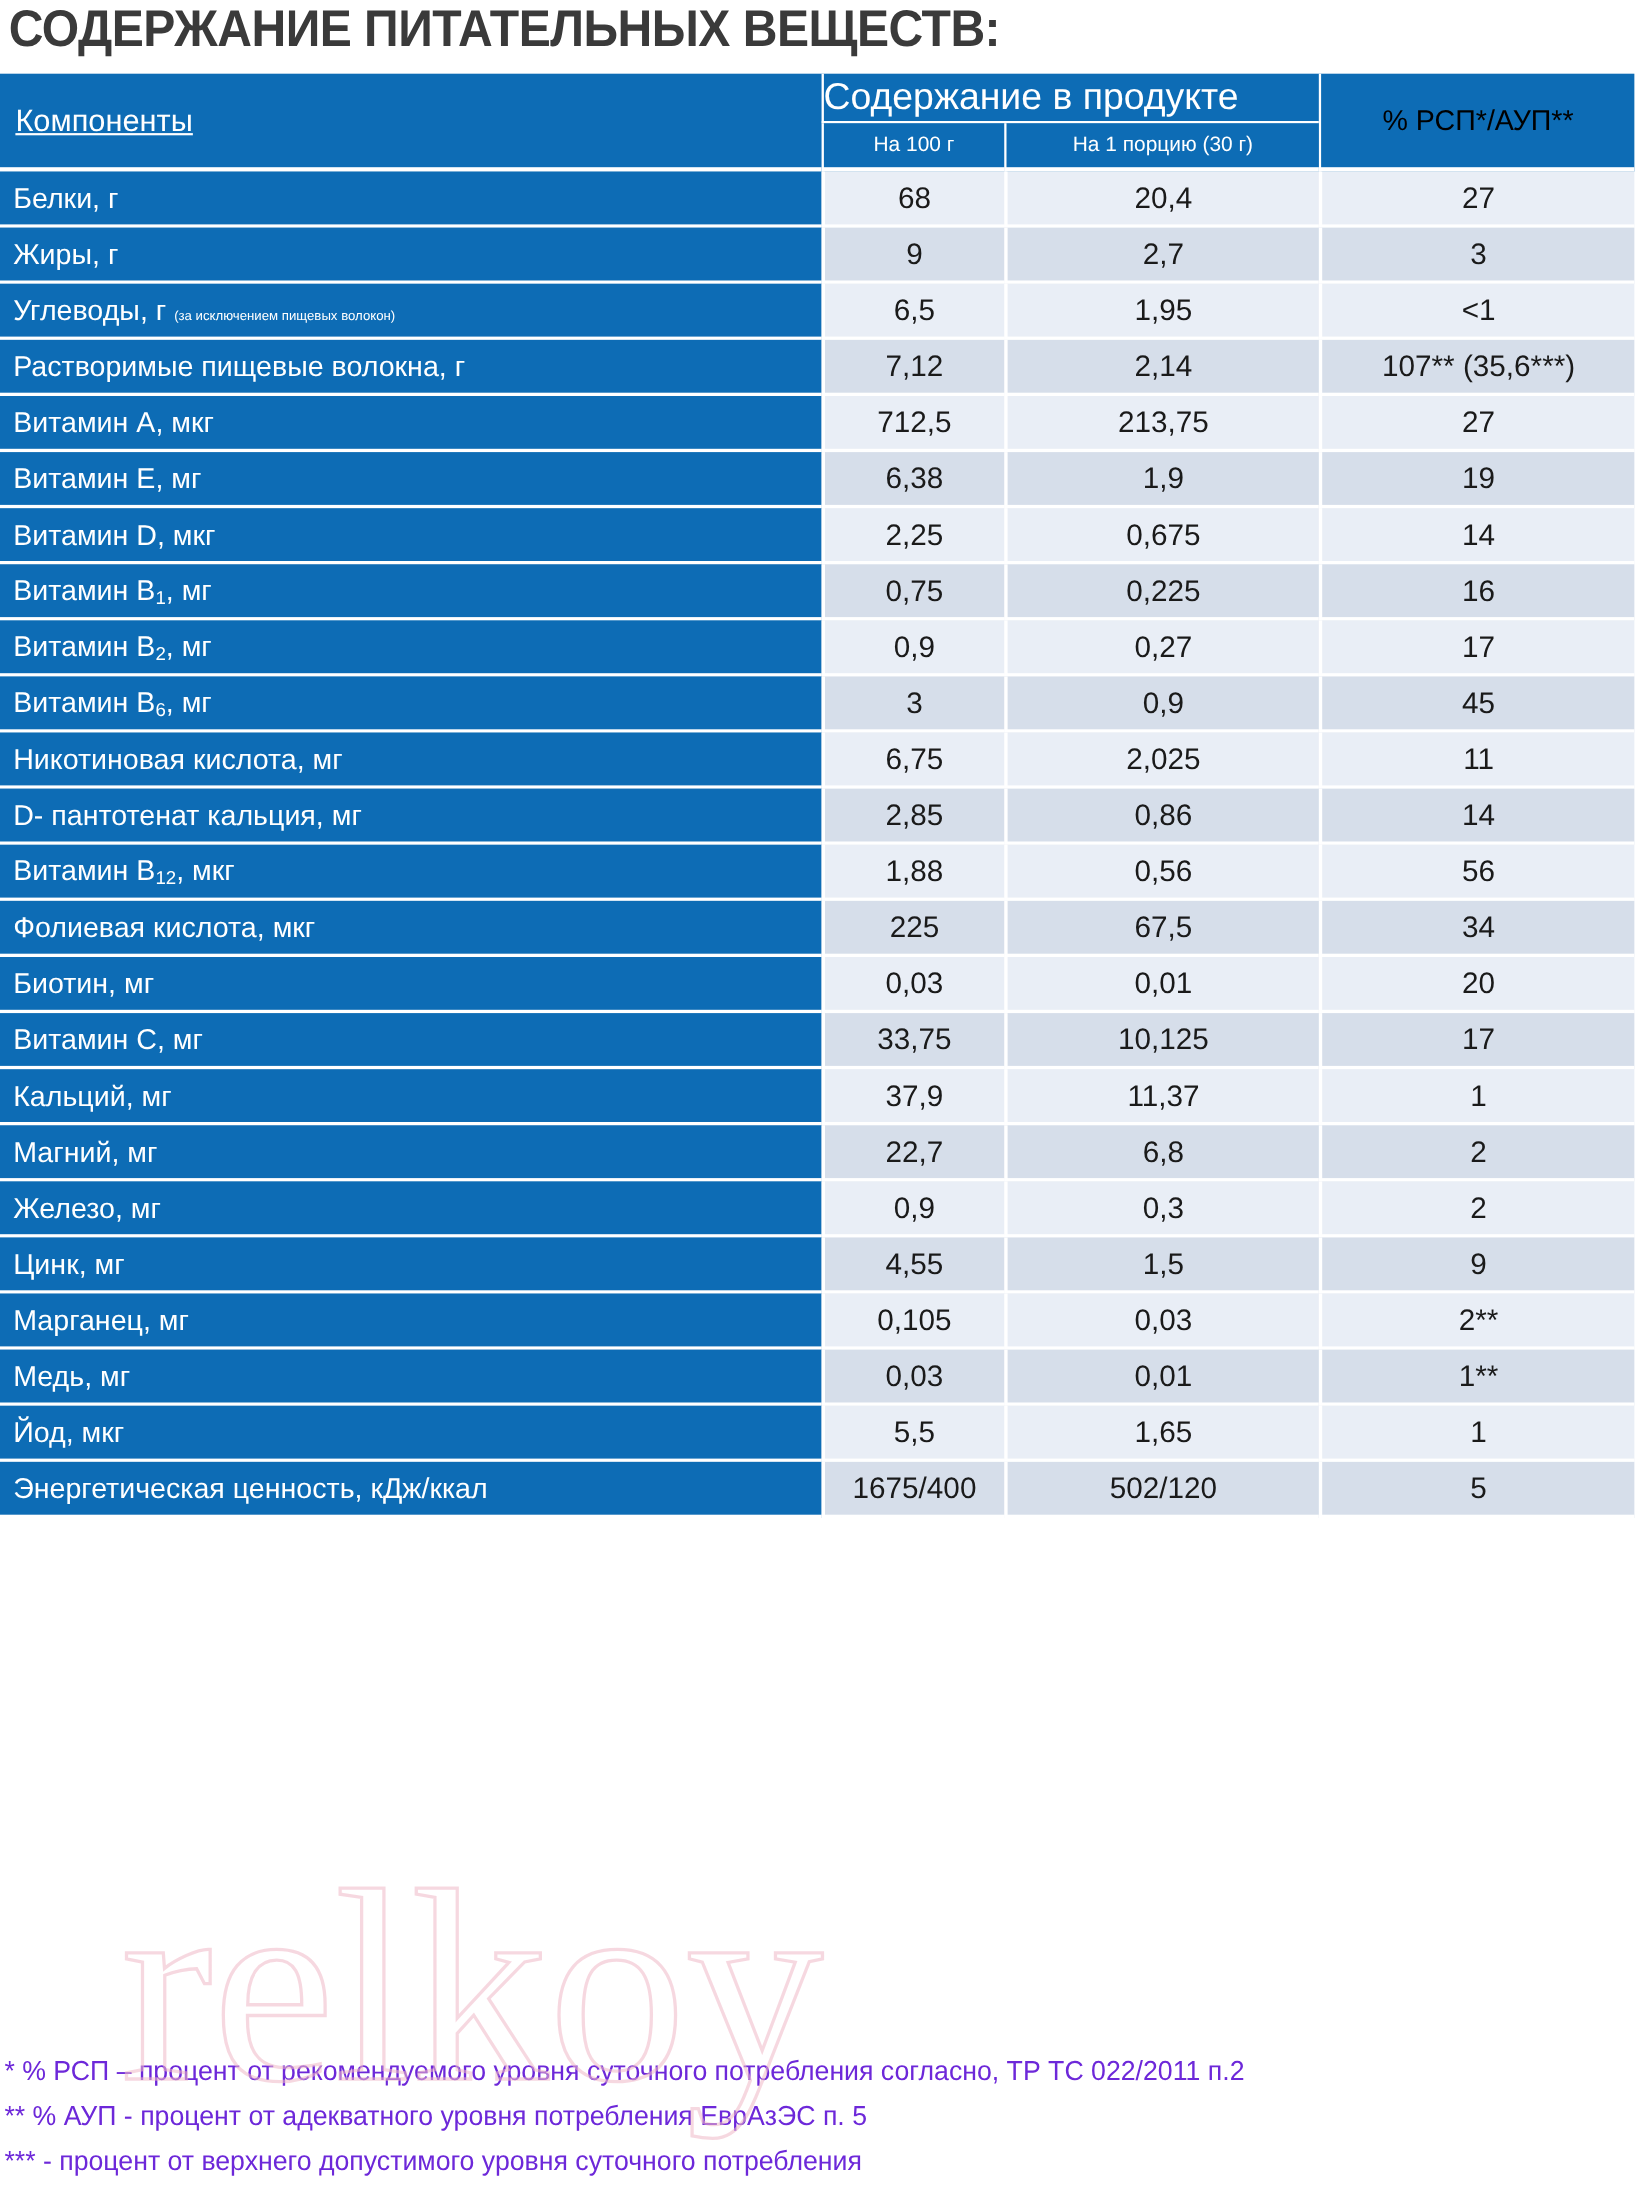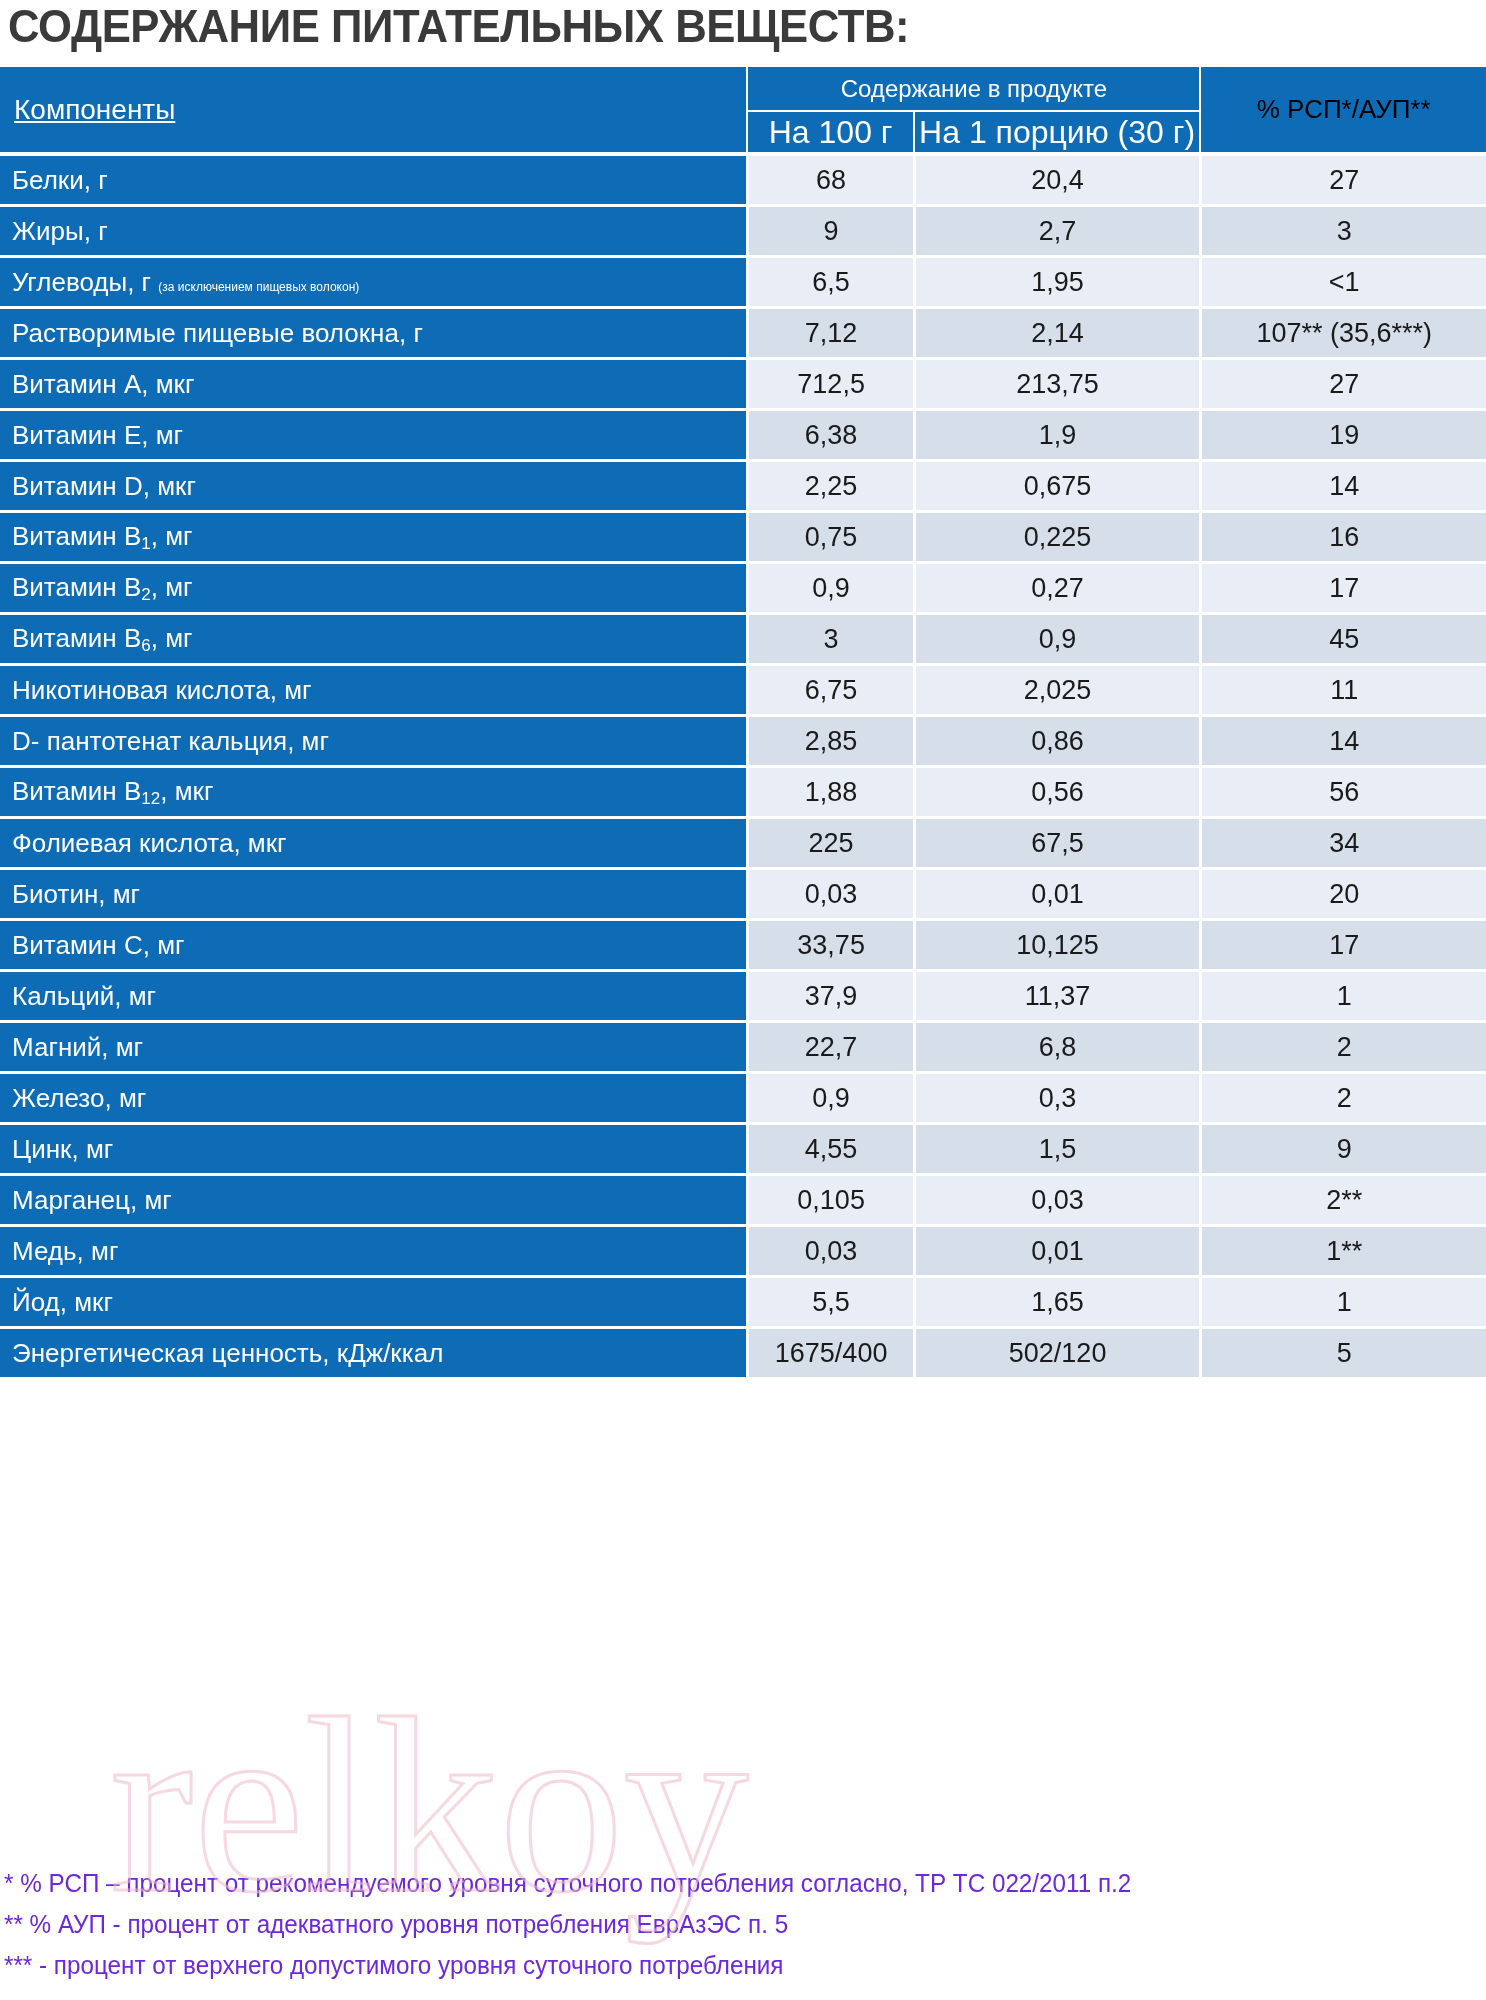--- a/index.html
+++ b/index.html
@@ -28,29 +28,29 @@
   
   .tbl{
     position:absolute;left:0;top:67px;width:1486px;
     border-collapse:separate;border-spacing:0;
   }
   .tbl td,.tbl th{padding:0;margin:0;vertical-align:middle;}
 
   .blue{background:#0d6cb5;color:#ffffff;}
   .hd-main{
     height:43px;
-    text-align:center;
-    font-size:24px;
+    text-align:left;
+    font-size:34px;
     color:#fff;
     border-bottom:2px solid #ffffff;
   }
   .hd-sub{
     height:40px;
     text-align:center;
-    font-size:32px;
+    font-size:19px;
     color:#fff;
   }
   .hd-comp{
     font-size:28px;color:#fff;
     padding-left:14px !important;
     text-align:left;
   }
   .hd-rsp{
     font-size:26px;color:#000000;text-align:center;
   }

